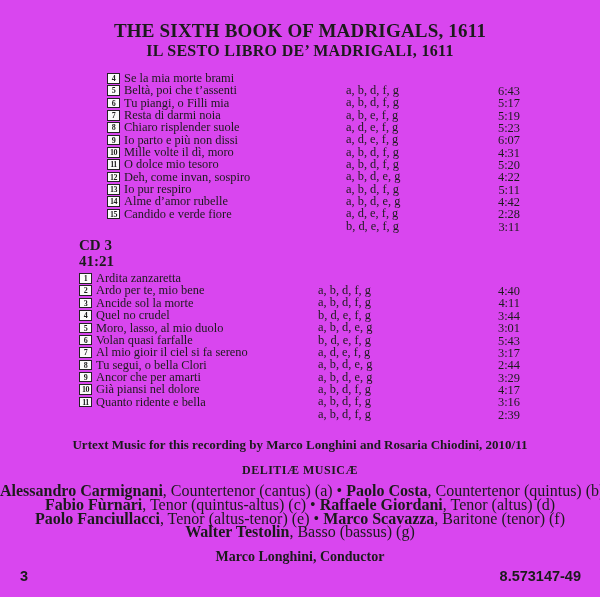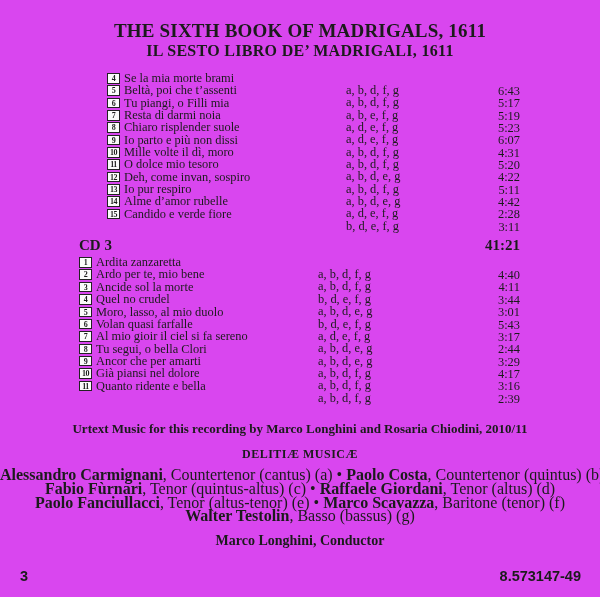--- a/index.html
+++ b/index.html
@@ -45,21 +45,21 @@
     vertical-align:1px;
     background:#fbfbfb;
   }
   .ttitle { margin-left:4px; }
   .tvoices { position:absolute; left:239px; top:12px;text-align:center; }
   .ttime { position:absolute; right:0; top:0; text-align:right;margin-top:13px; }
   .cd-header {
     margin:17px 0 3px 79px;
     width:441px;
     display:flex; justify-content:space-between;
-    font-size:15px; font-weight:bold; line-height:16px;
+    font-size:15px; font-weight:bold; line-height:16px;flex-direction:column;
   }
   .urtext {
     margin-top:30px;
     text-align:center;
     font-size:13px; font-weight:bold; line-height:14px;
   }
   .ensemble {
     margin-top:9px;
     text-align:center;
     font-size:12px; font-weight:bold;

